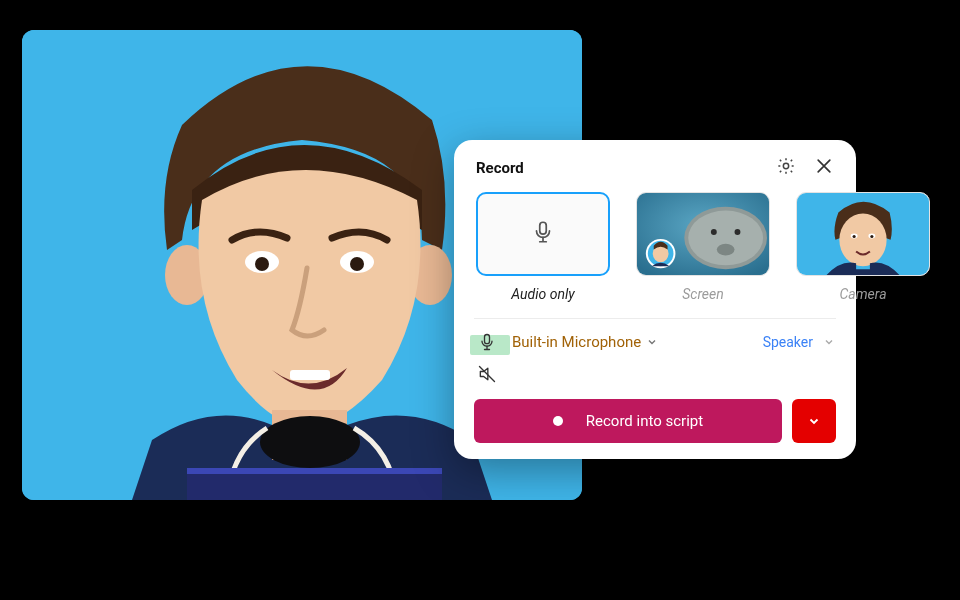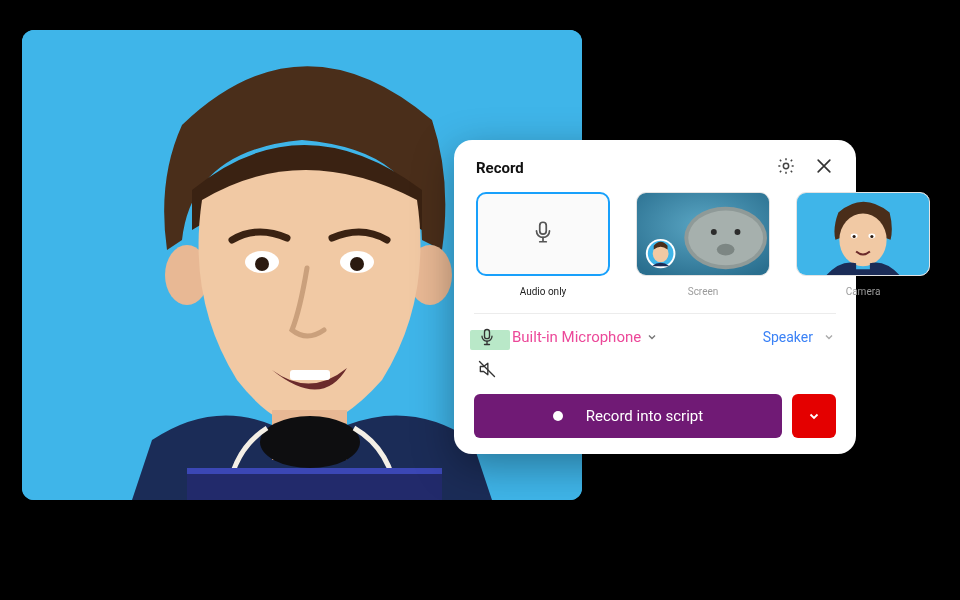--- a/index.html
+++ b/index.html
@@ -29,41 +29,41 @@
   
   .options { display: flex; gap: 26px; justify-content: space-between; padding: 0 2px 16px 2px; border-bottom: 1px solid #ececec; }
   .option { display: flex; flex-direction: column; align-items: center; gap: 10px; cursor: pointer; }
   .tile {
     width: 134px; height: 84px; border-radius: 10px;
     border: 1px solid #e3e3e3; background: #f5f5f5;
     display: flex; align-items: center; justify-content: center; overflow: hidden; position: relative;
   }
   .option.selected .tile { border: 2px solid #18a0fb; background: #fafafa; }
   .tile svg.full { width: 100%; height: 100%; display: block; }
-  .option-label { font-size: 10px; color: #9b9b9b; }
+  .option-label { font-size: 14px; color: #9b9b9b; font-style: italic; }
   .option.selected .option-label { color: #222; }
 
   
   .rows { padding: 12px 2px 14px 2px; display: flex; flex-direction: column; gap: 10px; }
   .row { display: flex; align-items: center; gap: 14px; }
   .row-icon { width: 22px; height: 22px; display: flex; align-items: center; justify-content: center; color: #444; position: relative; }
   .row-icon svg { width: 20px; height: 20px; }
   .mic-highlight {
     position: absolute; left: -6px; top: 4px; width: 40px; height: 20px;
     background: #b9e8c8; border-radius: 2px; z-index: 0;
   }
-  .row-main { font-size: 15px; color: #ec4899; display: flex; align-items: center; gap: 6px; cursor: pointer; position: relative; z-index: 1;}
+  .row-main { font-size: 15px; color: #a16207; display: flex; align-items: center; gap: 6px; cursor: pointer; position: relative; z-index: 1;}
   .row-right { margin-left: auto; font-size: 14px; color: #3b82f6; display: flex; align-items: center; gap: 11px; cursor: pointer; }
   .chev { width: 10px; height: 10px; }
   .chev svg { width: 10px; height: 10px; display: block; }
 
   
   .record-row { display: flex; gap: 10px; }
   .record-btn {
-    flex: 1; height: 44px; background: #701a75; color: #fff; border-radius: 6px;
+    flex: 1; height: 44px; background: #be185d; color: #fff; border-radius: 6px;
     display: flex; align-items: center; justify-content: center; gap: 23px;
     font-size: 15px; cursor: pointer;
   }
   .rec-dot { width: 10px; height: 10px; background: #fff; border-radius: 50%; }
   .record-more {
     width: 44px; height: 44px; background: #e40000; border-radius: 6px;
     display: flex; align-items: center; justify-content: center; color: #fff; cursor: pointer;
   }
   .record-more svg { width: 12px; height: 12px; }
 </style>

